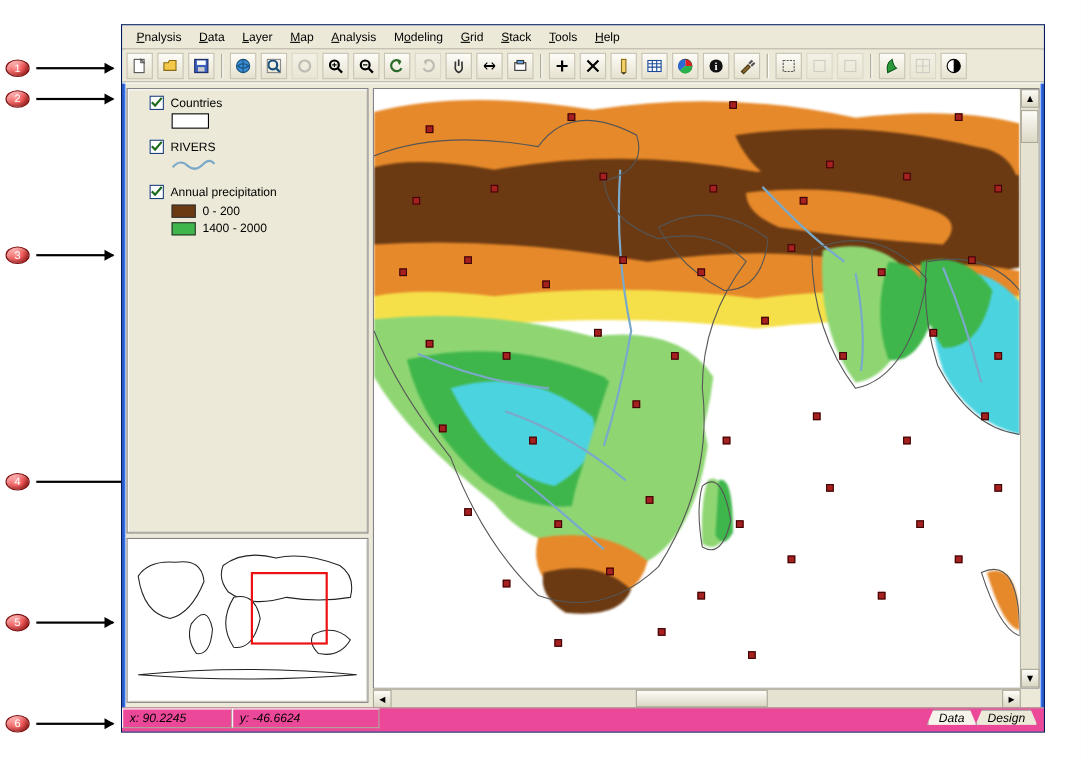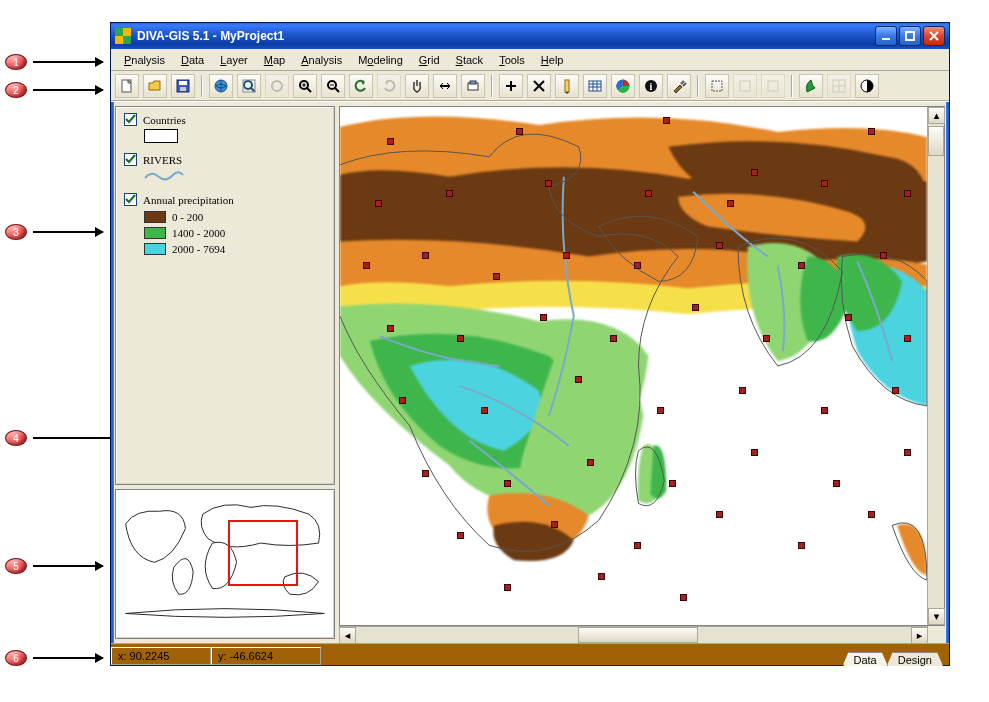--- a/index.html
+++ b/index.html
@@ -68,23 +68,22 @@
   .tsep { width: 2px; height: 22px; border-left: 1px solid #aca899; border-right: 1px solid #fff; margin: 0 2px; }
 
   
   .body {
     flex: 1; display: flex; border-top: 1px solid #fff; min-height: 0;
   }
   .leftcol {
     width: 228px; display: flex; flex-direction: column; gap: 4px; padding: 4px; min-height: 0;
   }
   .legend {
-    flex: 1; border: 1px solid #848284; background: #ece9d8; padding: 6px 8px; overflow: hidden;
+    flex: 1; border: 1px solid #848284; background: #ece9d8; padding: 6px 20px; overflow: hidden;
     box-shadow: inset 1px 1px 0 #fff, inset -1px -1px 0 #d4d0c0;
-    font-family: Liberation Serif, serif;
   }
   .layer { margin-bottom: 10px; }
   .layer .hdr { display:flex; align-items:center; gap:6px; margin-bottom:3px; }
   .cb { width:13px;height:13px;border:1px solid #1c3f7a;background:#fff;display:flex;align-items:center;justify-content:center; }
   .cb svg { width:11px;height:11px; }
   .sw-rect { margin-left: 20px; width: 34px; height: 14px; border:1px solid #000; background:#fff; }
   .sw-city { margin-left: 20px; width:8px;height:8px;background:#a62020;border:1px solid #4a0a0a; }
   .sw-riv { margin-left: 20px; }
   .leg-rows { margin-left: 20px; }
   .leg-row { display:flex;align-items:center;gap:6px; line-height:16px; }
@@ -106,22 +105,22 @@
   }
   .mapcanvas { flex:1; position:relative; overflow:hidden; background:#fff; }
   .vscroll { width:17px; background:#e6e2d2; border-left:1px solid #aca899; display:flex;flex-direction:column; }
   .hscrollrow { height:17px; display:flex; }
   .hscroll { flex:1; background:#e6e2d2; border-top:1px solid #aca899; display:flex; margin-right:17px; }
   .sbtn { width:17px;height:17px;background:linear-gradient(#fdfcf7,#dcd8c5);border:1px solid #aca899;display:flex;align-items:center;justify-content:center; }
   .thumb { background:linear-gradient(#fdfcf7,#dcd8c5);border:1px solid #aca899; }
 
   
   .statusbar {
-    height: 22px; background:#a16207; border-top:1px solid #aca899;
-    display:flex; align-items:flex-end;
+    height: 22px; background:#ec4899; border-top:1px solid #aca899;
+    display:flex; align-items:flex-start;font-style:italic;
   }
   .sbox { border:1px solid #aca899; border-top-color:#fff; border-left-color:#fff; padding:2px 6px; display:flex;align-items:center; }
   .tabset { margin-left:auto; display:flex; align-items:flex-end; padding-right:6px; }
   .tab {
     padding:1px 10px 0; border:1px solid #888; border-bottom:none; background:#ece9d8;
     font-size:11px; margin-left:-1px; position:relative; top:1px;
     clip-path: polygon(6px 0, calc(100% - 6px) 0, 100% 100%, 0 100%);
   }
   .tab.active { background:#f6f4ea; }
 
@@ -155,41 +154,20 @@
       <div class="bubble">5</div>
       <div class="arrow"></div>
     </div>
 <div class="callout" style="left:5px; top:650px;">
       <div class="bubble">6</div>
       <div class="arrow"></div>
     </div>
 
 <div class="window">
 
-  <div class="titlebar">
-    <span class="appicon"></span>
-    <span class="title">DIVA-GIS 5.1 - MyProject1</span>
-    <div class="winbtns">
-      <div class="winbtn">
-            <svg viewBox="0 0 12 12">
-              <rect x="2" y="8" width="8" height="2" fill="#fff"></rect>
-            </svg>
-          </div>
-      <div class="winbtn">
-            <svg viewBox="0 0 12 12">
-              <rect x="2" y="2" width="8" height="8" fill="none" stroke="#fff" stroke-width="2"></rect>
-            </svg>
-          </div>
-      <div class="winbtn close">
-            <svg viewBox="0 0 12 12">
-              <path d="M2 2 L10 10 M10 2 L2 10" stroke="#fff" stroke-width="2"></path>
-            </svg>
-          </div>
-    </div>
-  </div>
 
   <div class="menubar">
     <span class="mi"><u>P</u><span>nalysis</span></span>
     <span class="mi"><u>D</u>ata</span>
     <span class="mi"><u>L</u>ayer</span>
     <span class="mi"><u>M</u>ap</span>
     <span class="mi"><u>A</u>nalysis</span>
     <span class="mi">M<u>o</u>deling</span>
     <span class="mi"><u>G</u>rid</span>
     <span class="mi"><u>S</u>tack</span>
@@ -405,24 +383,20 @@
             <span>Annual precipitation</span>
           </div>
           <div class="leg-rows" id="leg-rows">
                 <div class="leg-row">
                   <div class="leg-sw" style="background: rgb(107, 58, 18);"></div>
                   <span>0 - 200</span>
                 </div>
                 <div class="leg-row">
                   <div class="leg-sw" style="background: rgb(63, 182, 75);"></div>
                   <span>1400 - 2000</span>
-                </div>
-                <div class="leg-row">
-                  <div class="leg-sw" style="background: rgb(76, 211, 224);"></div>
-                  <span>2000 - 7694</span>
                 </div>
               </div>
         </div>
 
       </div>
 
       <div class="overview">
         <svg viewBox="0 0 226 148" preserveAspectRatio="none">
           <g fill="#fff" stroke="#222" stroke-width="1">
             <path d="M10 35 Q20 20 45 22 Q70 18 72 40 Q60 70 40 75 Q15 70 10 35 Z"></path>
@@ -566,21 +540,21 @@
                 <div class="thumb" style="position:absolute;top:0;bottom:0;left:40%;width:120px"></div>
               </div>
           <div class="sbtn">▸</div>
         </div>
       </div>
     </div>
   </div>
 
   <div class="statusbar">
     <div class="sbox" style="width:100px">x: 90.2245</div>
-    <div class="sbox" style="width:110px">y: -46.6624</div>
+    <div class="sbox" style="width:134px">y: -46.6624</div>
     <div class="tabset">
       <div class="tab active">Data</div>
       <div class="tab">Design</div>
     </div>
   </div>
 
 </div>
 </div>
 
 </body></html>

